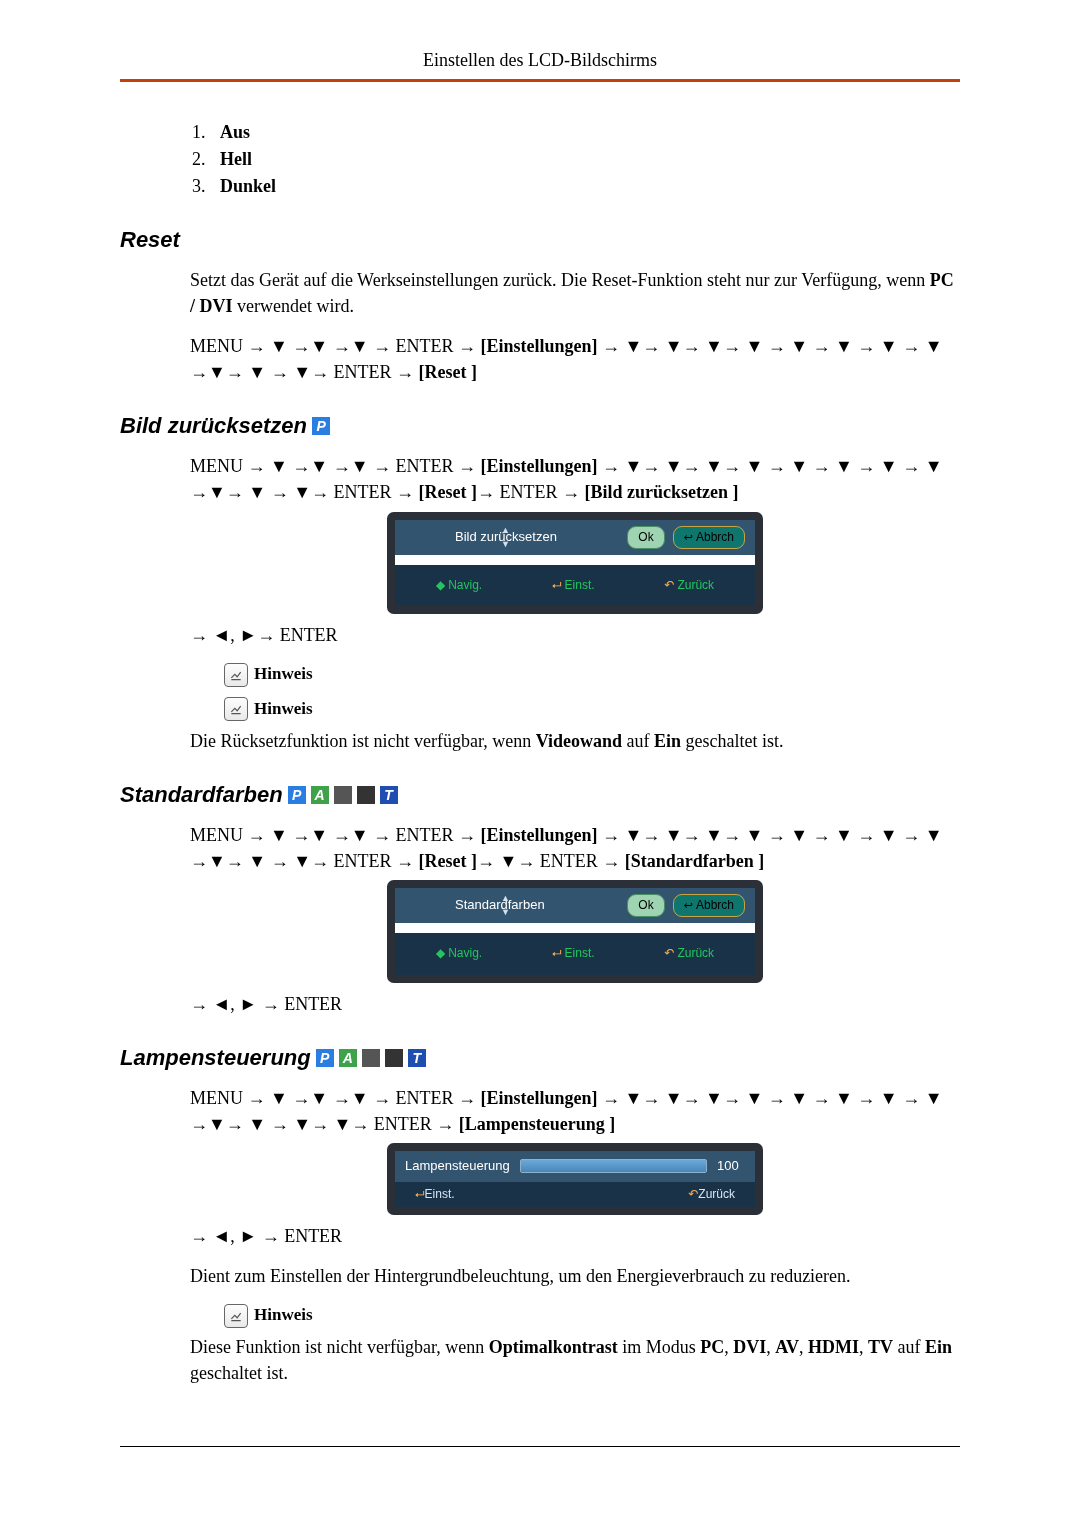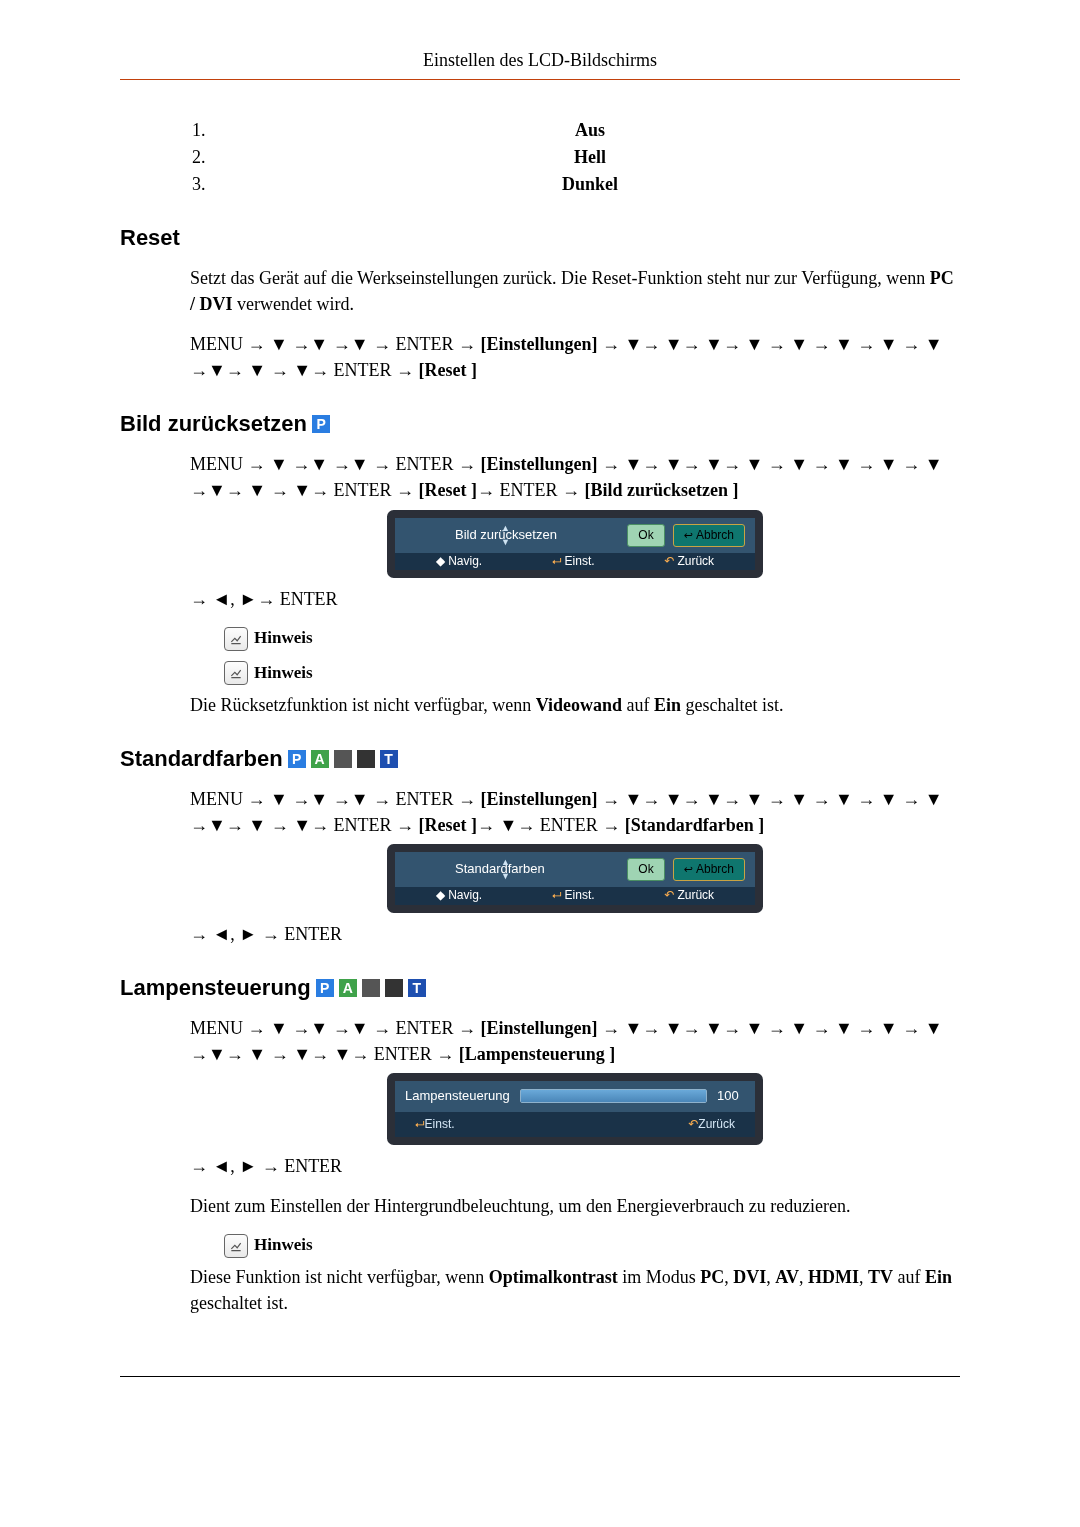--- a/index.html
+++ b/index.html
@@ -12,49 +12,49 @@
   .page {
     width: 1080px;
     margin: 0 auto;
     padding: 50px 120px 60px 120px;
     box-sizing: border-box;
   }
   .header {
     text-align: center;
     font-size: 18px;
     padding-bottom: 8px;
-    border-bottom: 1px solid #c2410c;
+    border-bottom: 3px solid #c2410c;
     margin-bottom: 40px;
   }
   .footer-rule {
     border-top: 1px solid #000;
     margin-top: 60px;
   }
   ol.optlist {
     list-style: decimal;
     margin: 0 0 30px 90px;
     padding: 0;
-    text-align: center;
   }
   ol.optlist li {
     font-size: 18px;
     margin: 6px 0;
   }
   ol.optlist li span {
     font-weight: bold;
     margin-left: 10px;
   }
   h2.section {
     font-family: Arial, Helvetica, sans-serif;
     font-weight: bold;
     font-size: 22px;
     margin: 28px 0 14px 0;
     display: flex;
     align-items: center;
     gap: 4px;
+    font-style: italic;
   }
   .content-block {
     margin-left: 70px;
     font-size: 18px;
     line-height: 1.45;
   }
   .content-block p {
     margin: 6px 0 14px 0;
   }
   .bold { font-weight: bold; }
@@ -110,35 +110,36 @@
     color: #fff;
     display: flex;
     align-items: center;
     padding: 6px 10px;
     gap: 8px;
   }
   .osd-title { flex: 1; position: relative; text-align:left; padding-left: 50px;}
   .osd-title .arrow-up { position:absolute; left:96px; top:-4px; font-size:9px; color:#cfe3f2;}
   .osd-title .arrow-down{ position:absolute; left:96px; bottom:-4px; font-size:9px; color:#cfe3f2;}
   .osd-btn {
-    border-radius: 3px;
+    border-radius: 9px;
     padding: 2px 10px;
     font-size: 12px;
     color: #000;
   }
   .ok-btn { background: #9fd4b3; border: 1px solid #4a8f63; }
   .cancel-btn { background: #0f766e; border: 1px solid #c9a443; }
   .cancel-btn::before { content:"↩ "; font-size:11px; }
   .osd-bottom {
     background: #1a3248;
-    color: #ffffff;
+    color: #22c55e;
     display: flex;
     justify-content: space-around;
-    padding: 0 6px;
+    padding: 12px 6px;
     font-size: 12px;
+    margin-top: 10px;
   }
   .osd-bottom span::before { margin-right:3px; }
   .nav-dot::before { content:"◆"; }
   .enter-dot::before { content:"⮠"; color:#ffb050; }
   .back-dot::before { content:"↶"; color:#ffb050; }
 
   
   .osd-slider-row {
     background:#33546f; color:#fff; display:flex; align-items:center;
     padding:6px 10px; gap:10px;

